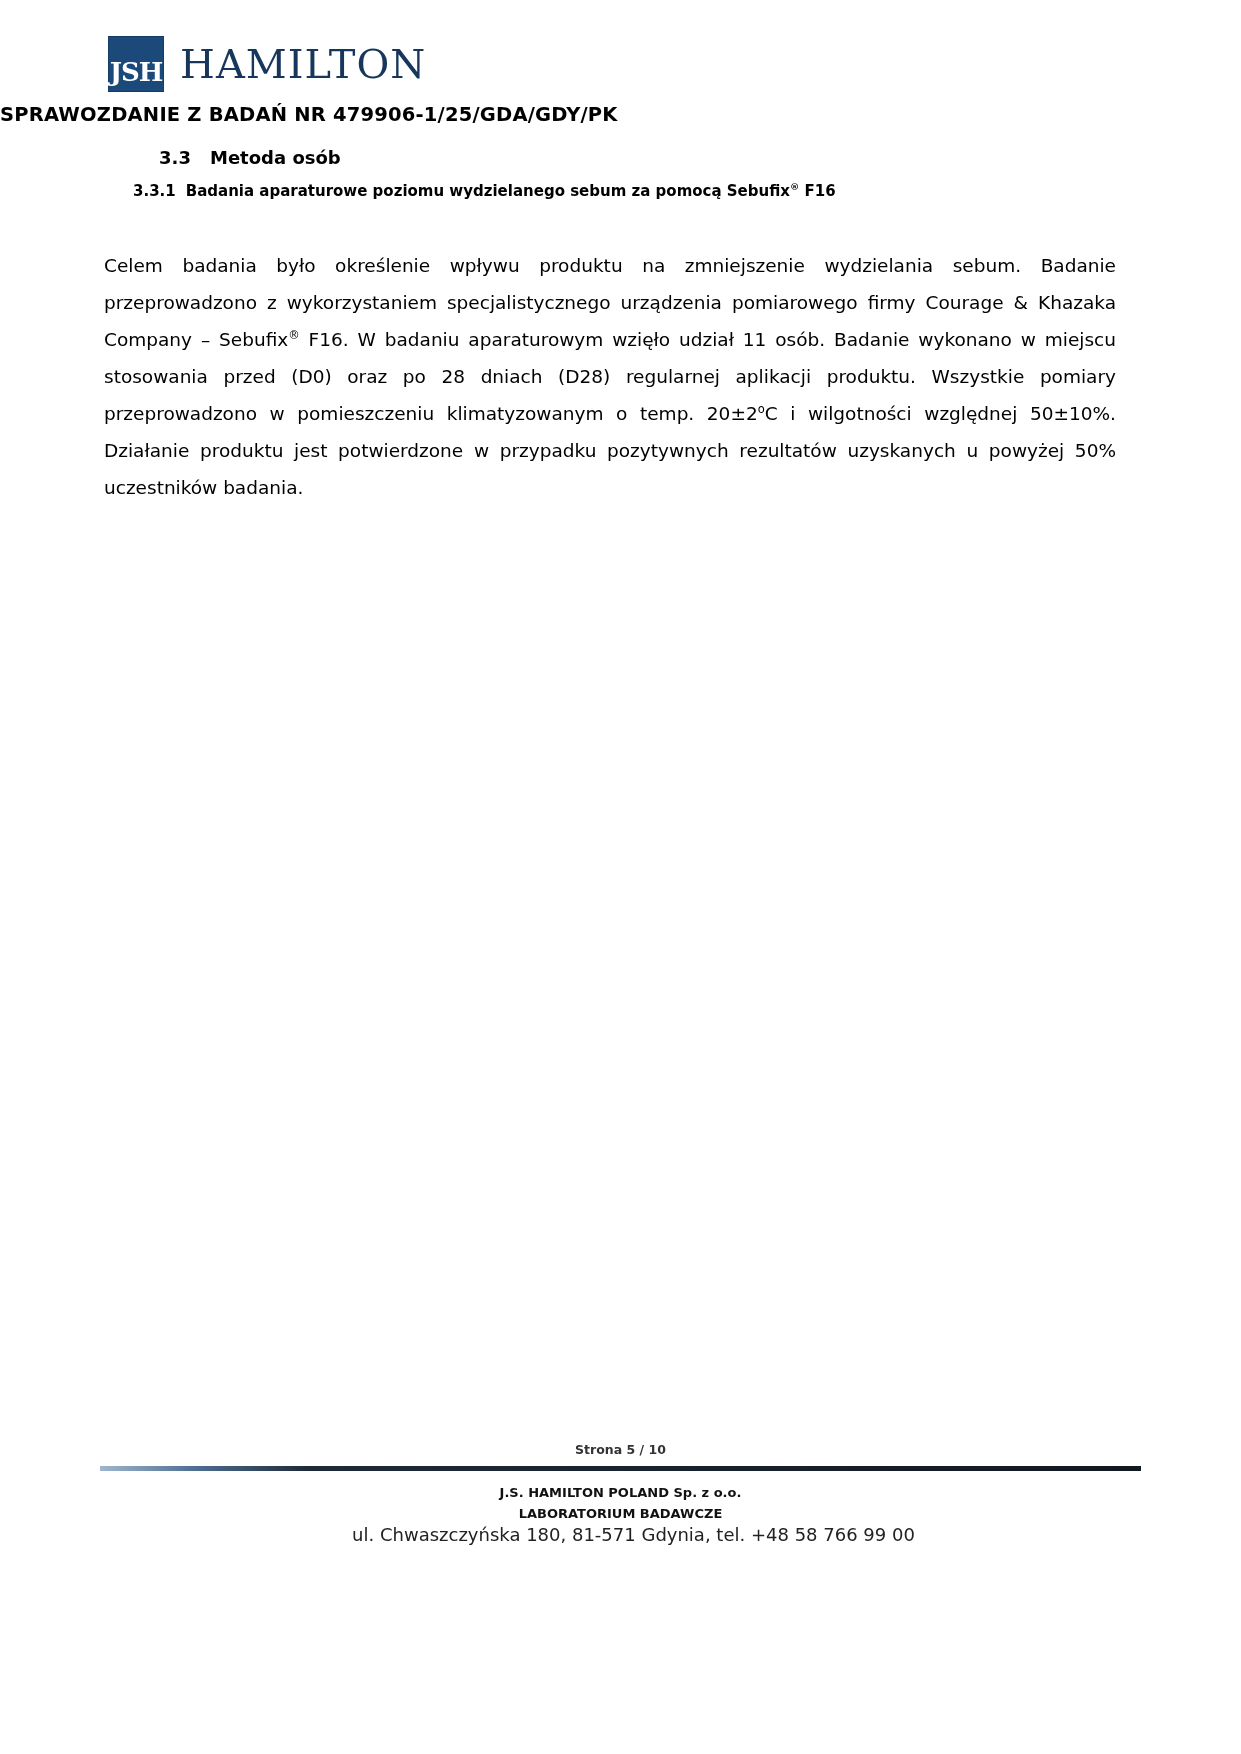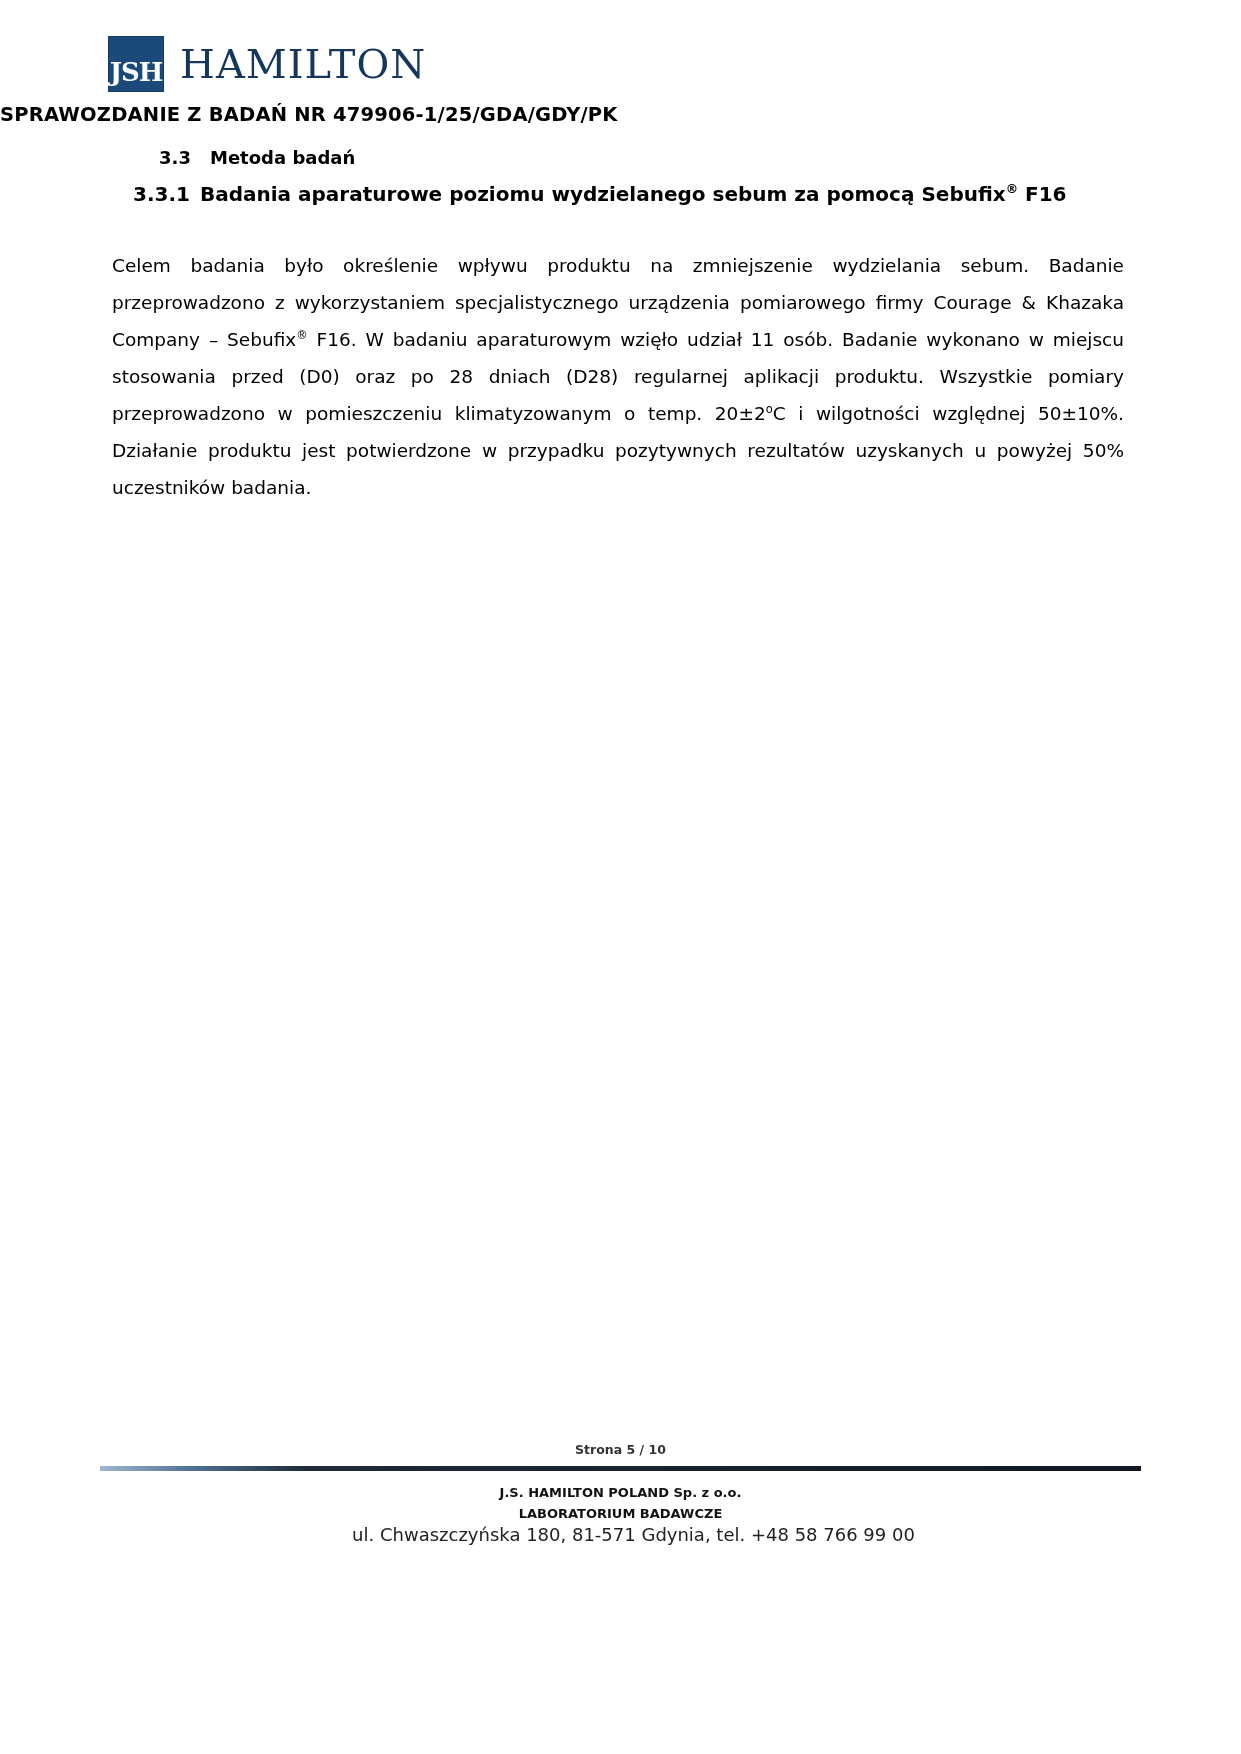--- a/index.html
+++ b/index.html
@@ -80,37 +80,37 @@
     font-weight: 700;
     display: flex;
     gap: 0;
   }
   .heading-2 .num { width: 70px; display: inline-block; text-align: center; }
 
   .heading-3 {
     position: absolute;
     top: 182px;
     left: 133px;
-    font-size: 20px;
+    font-size: 15px;
     font-weight: 700;
     white-space: nowrap;
     text-align: right;
   }
   .heading-3 .num { margin-right: 10px; }
   sup {
     font-size: 0.62em;
     vertical-align: super;
     line-height: 0;
   }
 
   
   .body-text {
     position: absolute;
     top: 228px;
-    left: 112px;
+    left: 104px;
     width: 1012px;
     font-size: 18.5px;
     line-height: 37px;
     text-align: justify;
     text-justify: inter-word;
   }
 
   
   .page-number {
     position: absolute;
@@ -160,21 +160,21 @@
     <div class="logo-mark">
       <span class="logo-mark-inner">JSH</span>
     </div>
     <div class="logo-word">HAMILTON</div>
   </div>
 
   <div class="doc-title">SPRAWOZDANIE Z BADAŃ NR 479906-1/25/GDA/GDY/PK</div>
 
   <div class="heading-2">
     <span class="num">3.3</span>
-    <span>Metoda badań</span>
+    <span>Metoda osób</span>
   </div>
 
   <div class="heading-3">
     <span class="num">3.3.1</span><span>Badania aparaturowe poziomu wydzielanego sebum za pomocą Sebufix</span><sup>®</sup><span> F16</span>
   </div>
 
   <p class="body-text"><span>Celem badania było określenie wpływu produktu na zmniejszenie wydzielania sebum. Badanie przeprowadzono z wykorzystaniem specjalistycznego urządzenia pomiarowego firmy Courage &amp; Khazaka Company – Sebufix</span><sup>®</sup><span> F16. W badaniu aparaturowym wzięło udział 11 osób. Badanie wykonano w miejscu stosowania przed (D0) oraz po 28 dniach (D28) regularnej aplikacji produktu. Wszystkie pomiary przeprowadzono w pomieszczeniu klimatyzowanym o temp. 20±2</span><sup>o</sup><span>C i wilgotności względnej 50±10%. Działanie produktu jest potwierdzone w przypadku pozytywnych rezultatów uzyskanych u powyżej 50% uczestników badania.</span></p>
 
   <div class="page-number">Strona 5 / 10</div>
   <div class="footer-rule"></div>

